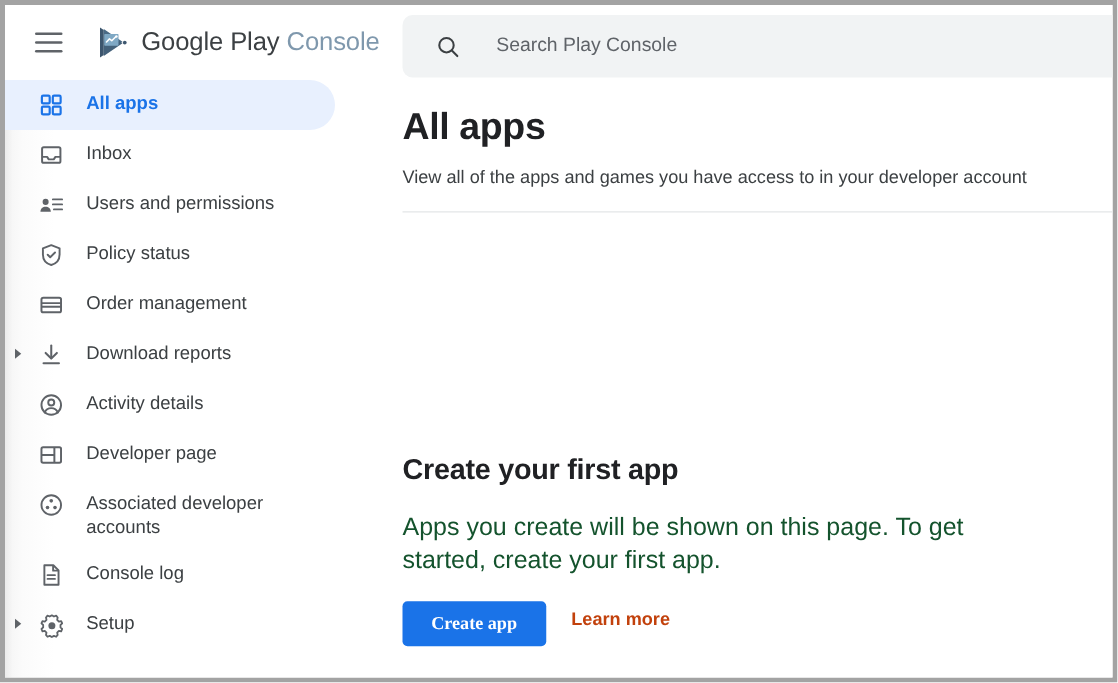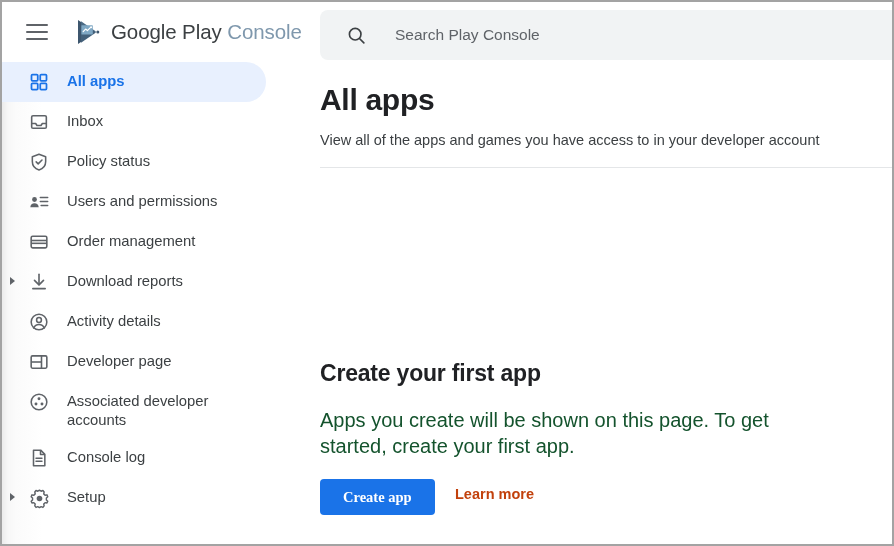--- a/index.html
+++ b/index.html
@@ -6,21 +6,21 @@
   html, body {
     width: 894px; height: 546px;
     font-family: "Liberation Sans", sans-serif;
     background: #ffffff;
     overflow: hidden;
   }
   #window {
     position: relative;
     width: 894px; height: 546px;
     background: #ffffff;
-    border: 2px solid #a3a3a3;
+    border: 4px solid #a3a3a3;
     overflow: hidden;
   }
 
   
   #header {
     position: absolute; top: 0; left: 0;
     width: 892px; height: 60px;
     display: flex; align-items: center;
     background: #ffffff;
     z-index: 5;
@@ -207,43 +207,43 @@
           <rect x="3.2" y="4.5" width="17.6" height="15" rx="1.6" fill="none" stroke="#5f6368" stroke-width="1.9"></rect>
           <path d="M3.2 13.8 H8 l1.6 2.4 h4.8 l1.6 -2.4 h4.8" fill="none" stroke="#5f6368" stroke-width="1.9" stroke-linejoin="round"></path>
         </svg>
       </span>
       <span class="nav-label">Inbox</span>
     </div>
 
     <div class="nav-item">
       <span class="nav-icon">
         <svg width="20" height="20" viewBox="0 0 24 24">
-          <path d="M12 2.6 L20 5.6 V11.5 C20 16.6 16.6 20.3 12 21.6 C7.4 20.3 4 16.6 4 11.5 V5.6 Z" fill="none" stroke="#5f6368" stroke-width="1.85" stroke-linejoin="round"></path>
-          <path d="M8.6 11.8 L11 14.2 L15.6 9.6" fill="none" stroke="#5f6368" stroke-width="1.85" stroke-linecap="round" stroke-linejoin="round"></path>
-        </svg>
-      </span>
-      <span class="nav-label">Policy status</span>
-    </div>
-
-    <div class="nav-item">
-      <span class="nav-icon">
-        <svg width="20" height="20" viewBox="0 0 24 24">
           <circle cx="6.6" cy="9" r="2.9" fill="#5f6368"></circle>
           <path d="M1.6 18.4 C1.6 15.4 3.9 13.6 6.6 13.6 C9.3 13.6 11.6 15.4 11.6 18.4 Z" fill="#5f6368"></path>
           <line x1="13.6" y1="6.6" x2="22.4" y2="6.6" stroke="#5f6368" stroke-width="1.9" stroke-linecap="round"></line>
           <line x1="13.6" y1="11.4" x2="22.4" y2="11.4" stroke="#5f6368" stroke-width="1.9" stroke-linecap="round"></line>
           <line x1="14.6" y1="16.2" x2="22.4" y2="16.2" stroke="#5f6368" stroke-width="1.9" stroke-linecap="round"></line>
         </svg>
       </span>
       <span class="nav-label">Users and permissions</span>
     </div>
 
     <div class="nav-item">
       <span class="nav-icon">
         <svg width="20" height="20" viewBox="0 0 24 24">
+          <path d="M12 2.6 L20 5.6 V11.5 C20 16.6 16.6 20.3 12 21.6 C7.4 20.3 4 16.6 4 11.5 V5.6 Z" fill="none" stroke="#5f6368" stroke-width="1.85" stroke-linejoin="round"></path>
+          <path d="M8.6 11.8 L11 14.2 L15.6 9.6" fill="none" stroke="#5f6368" stroke-width="1.85" stroke-linecap="round" stroke-linejoin="round"></path>
+        </svg>
+      </span>
+      <span class="nav-label">Policy status</span>
+    </div>
+
+    <div class="nav-item">
+      <span class="nav-icon">
+        <svg width="20" height="20" viewBox="0 0 24 24">
           <rect x="2.6" y="5" width="18.8" height="14" rx="1.8" fill="none" stroke="#5f6368" stroke-width="1.9"></rect>
           <line x1="2.6" y1="10.2" x2="21.4" y2="10.2" stroke="#5f6368" stroke-width="1.9"></line>
           <line x1="2.6" y1="13.6" x2="21.4" y2="13.6" stroke="#5f6368" stroke-width="1.9"></line>
         </svg>
       </span>
       <span class="nav-label">Order management</span>
     </div>
 
     <div class="nav-item">
       <span class="expander"></span>

